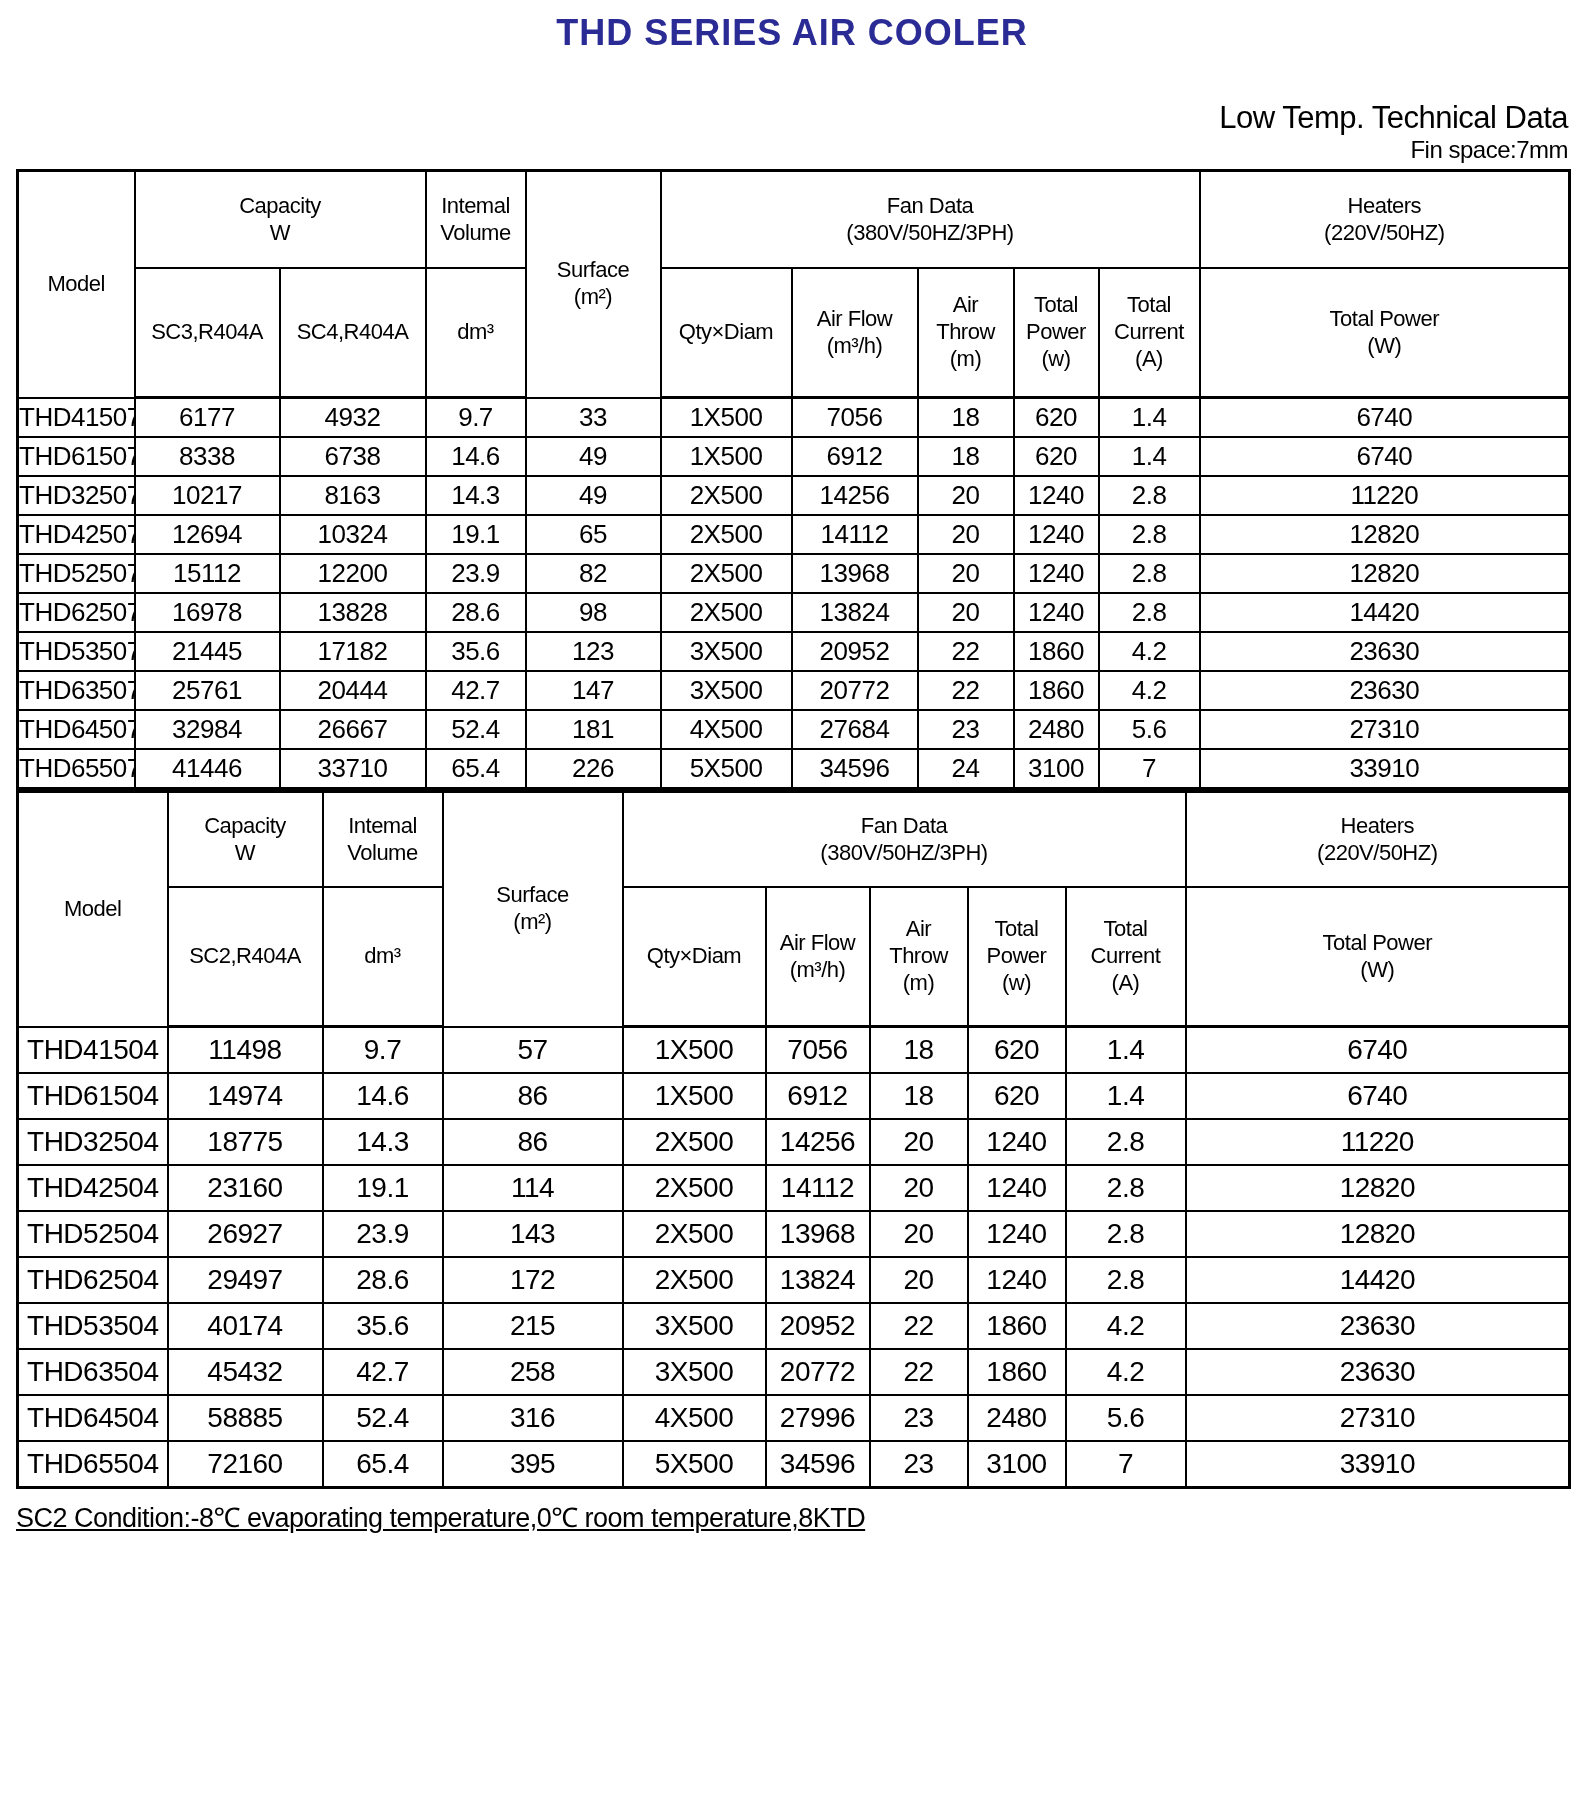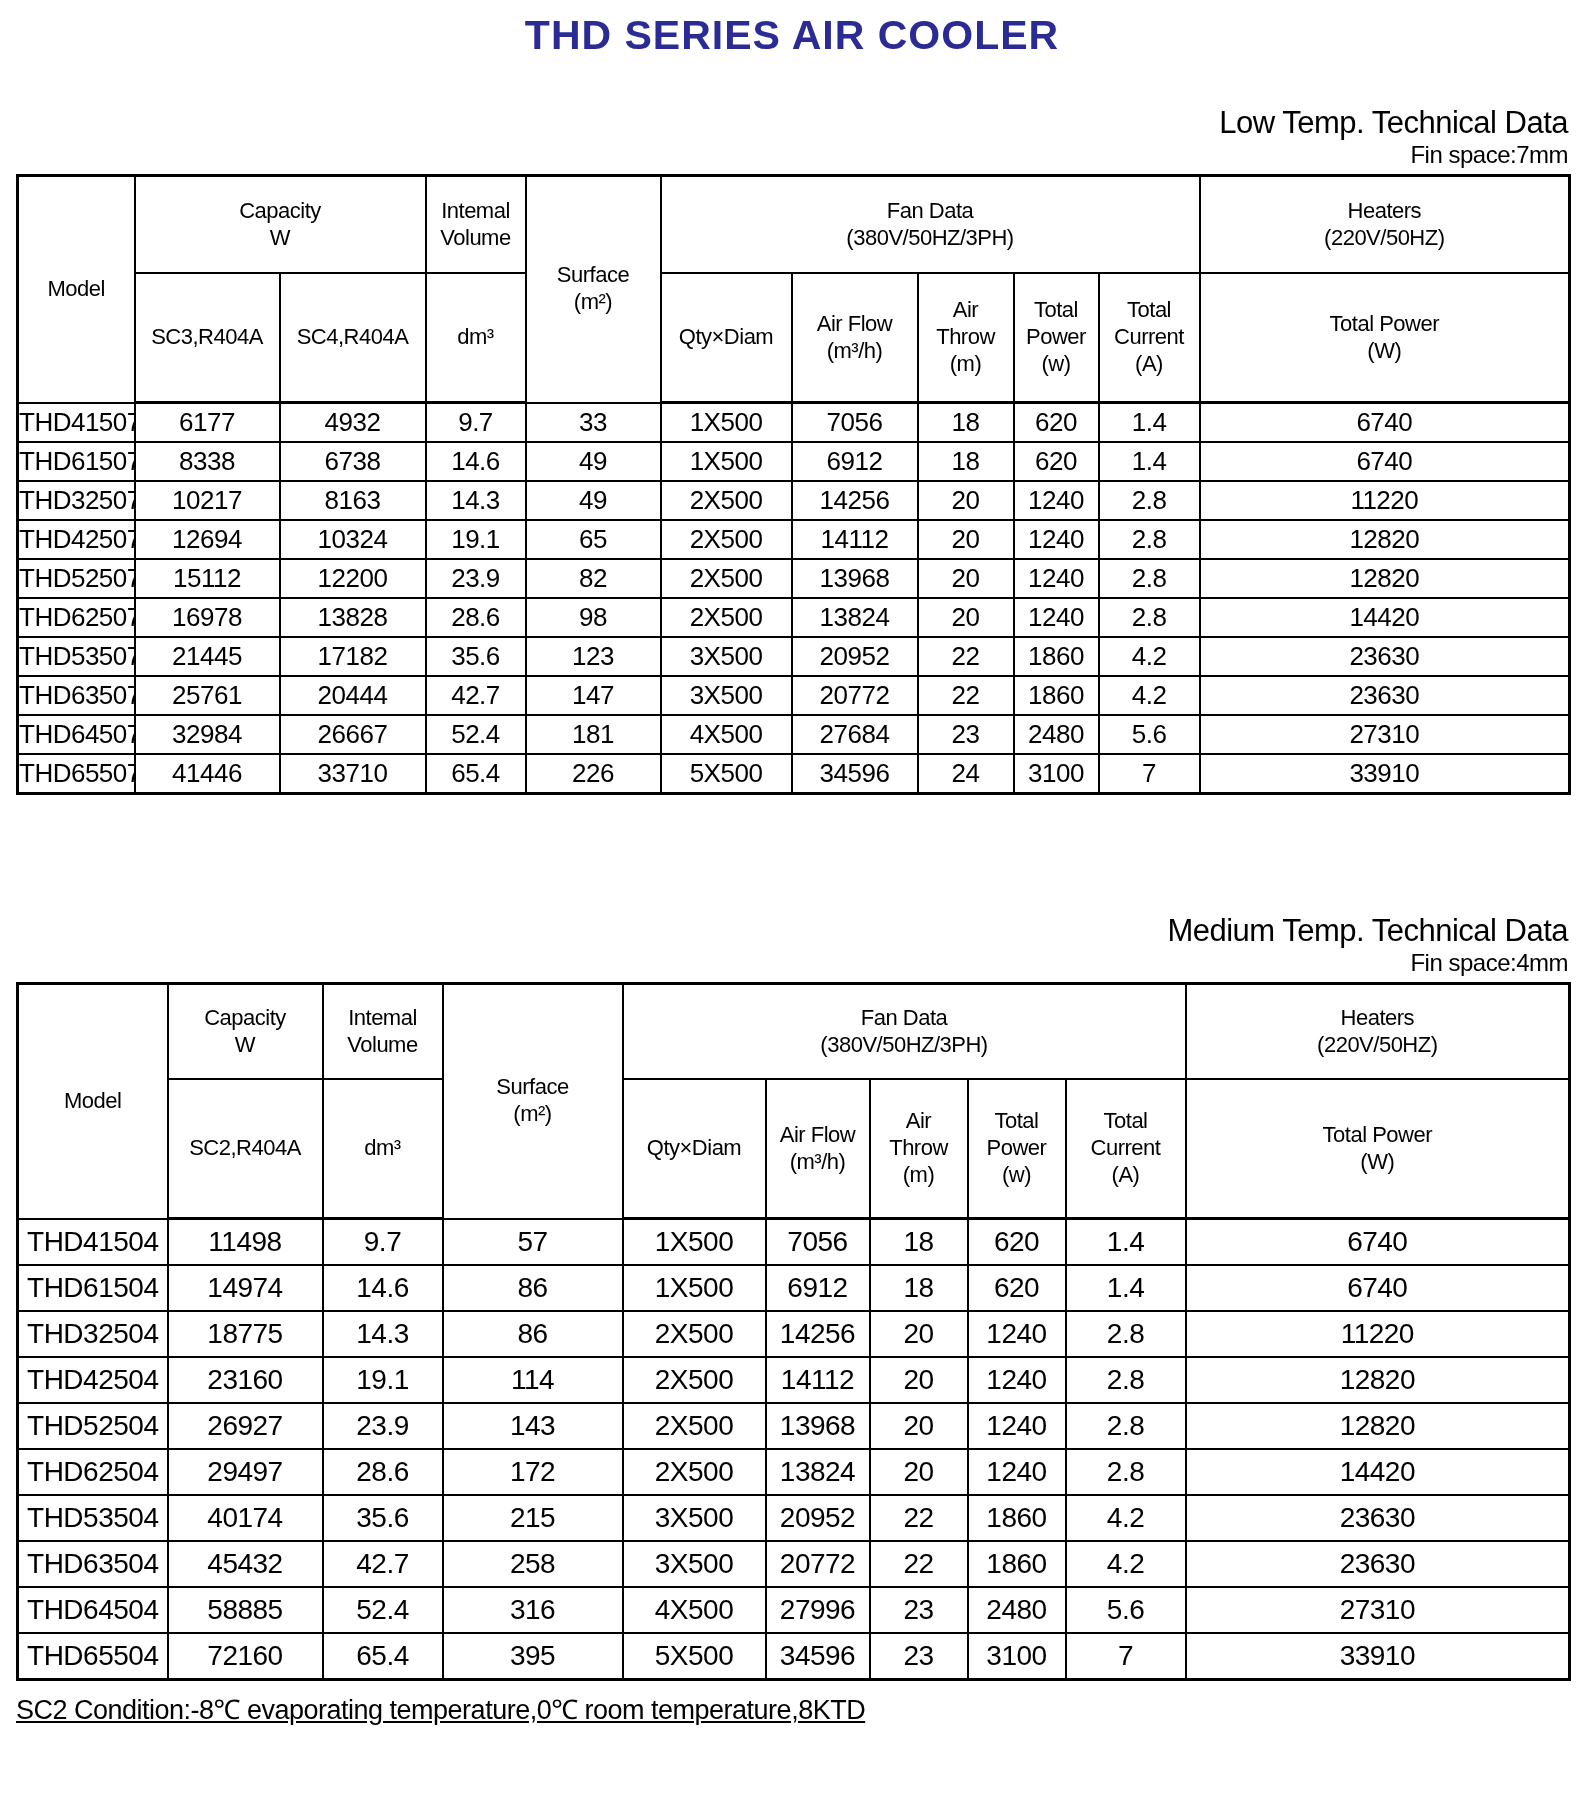--- a/index.html
+++ b/index.html
@@ -2,21 +2,21 @@
 <html><head>
 <meta charset="utf-8">
 <style>
   html,body{margin:0;padding:0;background:#ffffff;}
   body{
     width:1583px;height:1795px;overflow:hidden;box-sizing:border-box;
     font-family:"Liberation Sans", sans-serif;color:#000;
   }
   .page{padding:0 15px 0 16px;}
   .doc-title{
-    text-align:center;font-weight:bold;font-size:41px;letter-spacing:1px;
+    text-align:center;font-weight:bold;font-size:36px;letter-spacing:1px;
     margin-top:12px;color:#2B2B96;
   }
   .section-bar{
     display:flex;justify-content:space-between;align-items:flex-end;
     margin-top:46px;margin-bottom:5px;flex-direction:column;
   }
   .section-bar.medium{margin-top:118px;}
   .section-title{font-size:31px;letter-spacing:-0.5px;}
   .fin-space{font-size:24px;letter-spacing:-0.5px;}
   table{
@@ -228,24 +228,20 @@
           <td>34596</td>
           <td>24</td>
           <td>3100</td>
           <td>7</td>
           <td>33910</td>
         </tr>
       </tbody>
   </table>
 
 
-  <div class="section-bar medium">
-    <div class="section-title">Medium Temp. Technical Data</div>
-    <div class="fin-space">Fin space:4mm</div>
-  </div>
 
   <table class="t2">
     <colgroup>
       <col style="width:150px">
         <col style="width:155px">
         <col style="width:120px">
       <col style="width:180px">
         <col style="width:143px">
         <col style="width:104px">
       <col style="width:98px">

